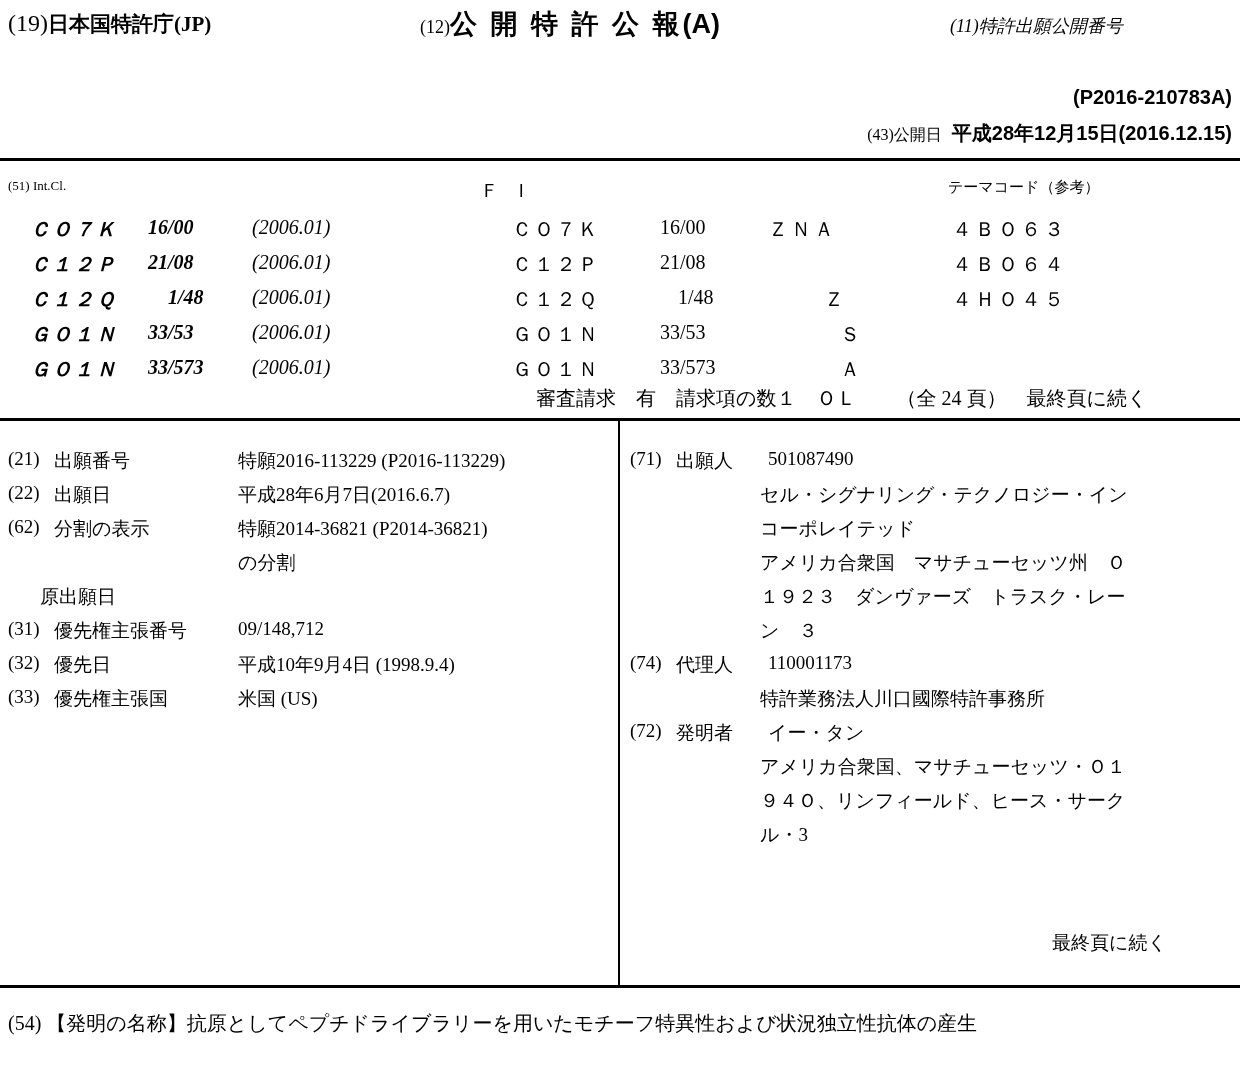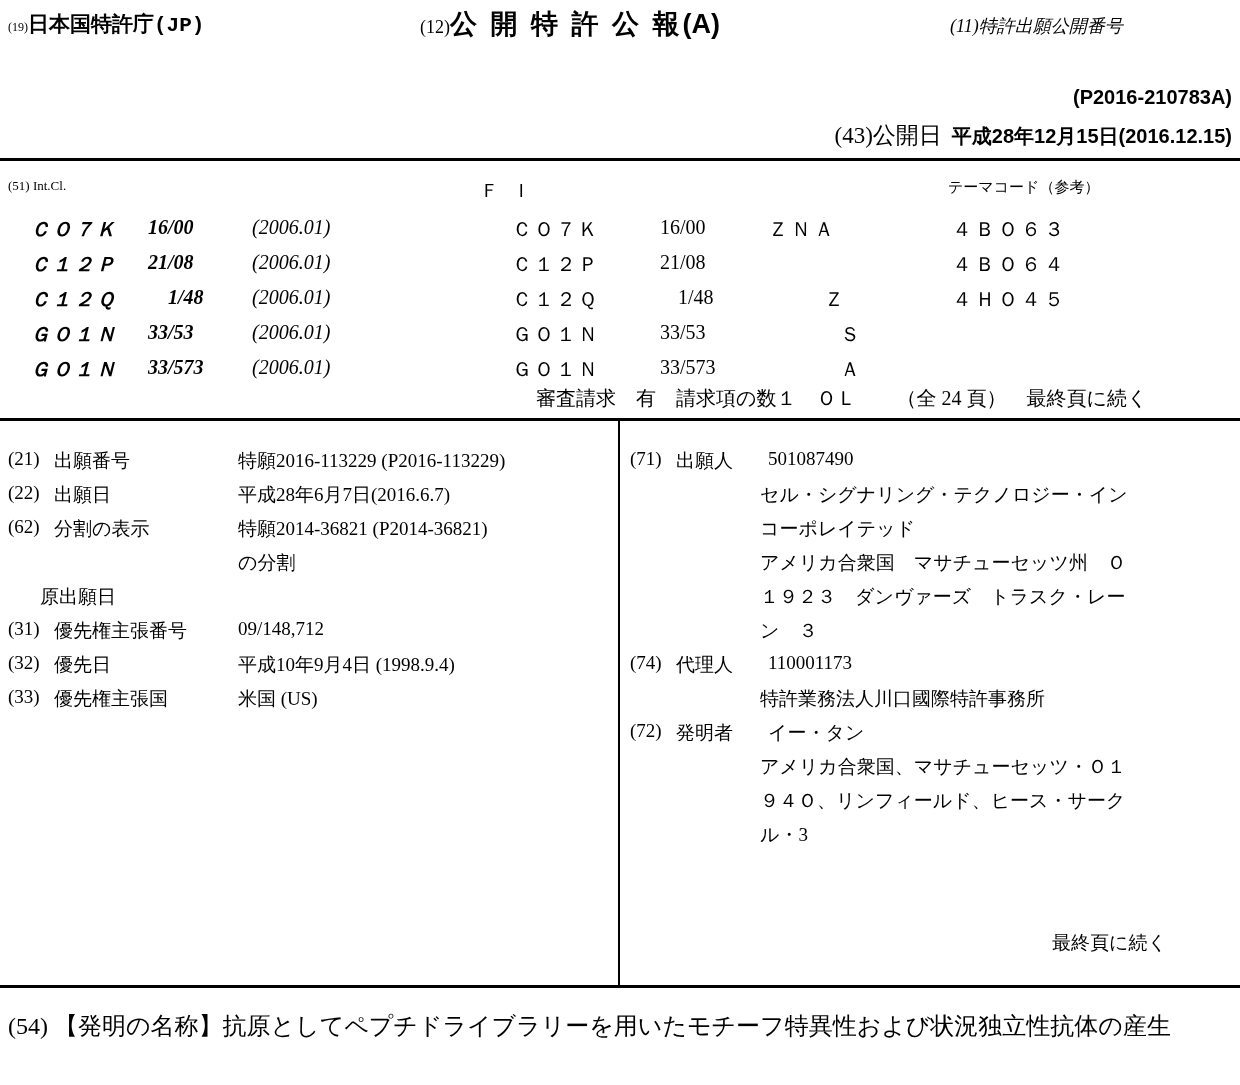--- a/index.html
+++ b/index.html
@@ -21,22 +21,22 @@
 
   
   .abs { position: absolute; white-space: pre; }
   .rule {
     position: absolute;
     background: #000000;
   }
 
   
   #hdr-office { left: 8px;  top: 10px;  font-size: 21px; }
-  #hdr-office .num { font-size: 12px; }
-  #hdr-office .name { font-weight: bold; font-family: Liberation Mono, monospace; text-align: right; }
+  #hdr-office .num { font-size: 24px; }
+  #hdr-office .name { font-weight: bold; font-family: Liberation Serif, serif; text-align: right; }
 
   #hdr-kind { left: 420px; top: 6px; font-size: 18px; }
   #hdr-kind .big {
     font-size: 27px;
     font-weight: bold;
     font-family: "Liberation Sans", sans-serif;
     letter-spacing: 3px;
   }
   #hdr-kind .tail {
     font-size: 27px;
@@ -52,21 +52,21 @@
   }
   #hdr-pubno-alt {
     right: 8px; top: 86px;
     font-size: 20px; font-weight: bold;
     font-family: "Liberation Sans", sans-serif;
   }
   #hdr-date {
     right: 8px; top: 120px;
     font-size: 20px;
   }
-  #hdr-date .lbl { font-size: 23px; font-weight: normal; }
+  #hdr-date .lbl { font-size: 16px; font-weight: normal; }
   #hdr-date .val { font-weight: bold; font-family: "Liberation Sans", sans-serif; }
 
   
   #ipc-label { left: 8px; top: 178px; font-size: 13px; }
   #fi-label  { left: 480px; top: 178px; font-size: 19px; letter-spacing: 4px; }
   #theme-label { left: 948px; top: 178px; font-size: 15px; }
 
   .ipc-row { font-size: 20px; }
   .ipc-left  { left: 30px;  font-weight: bold; font-style: italic; letter-spacing: 2px; }
   .ipc-num   { left: 148px; font-weight: bold; font-style: italic; }
@@ -78,21 +78,21 @@
 
   #exam-line { left: 536px; top: 385px; font-size: 20px; }
 
   
   .bib { font-size: 19px; }
   .bib-code { position: absolute; }
   .bib-term { position: absolute; }
   .bib-val  { position: absolute; }
 
   
-  #title-line { left: 8px; top: 1010px; font-size: 24px; }
+  #title-line { left: 8px; top: 1010px; font-size: 20px; }
 </style>
 </head>
 <body>
 
 <div id="page">
 
   <div class="abs" id="hdr-office"><span class="num">(19)</span><span class="name">日本国特許庁(JP)</span></div>
 
   <div class="abs" id="hdr-kind"><span>(12)</span><span class="big">公 開 特 許 公 報</span><span class="tail">(A)</span></div>
 

